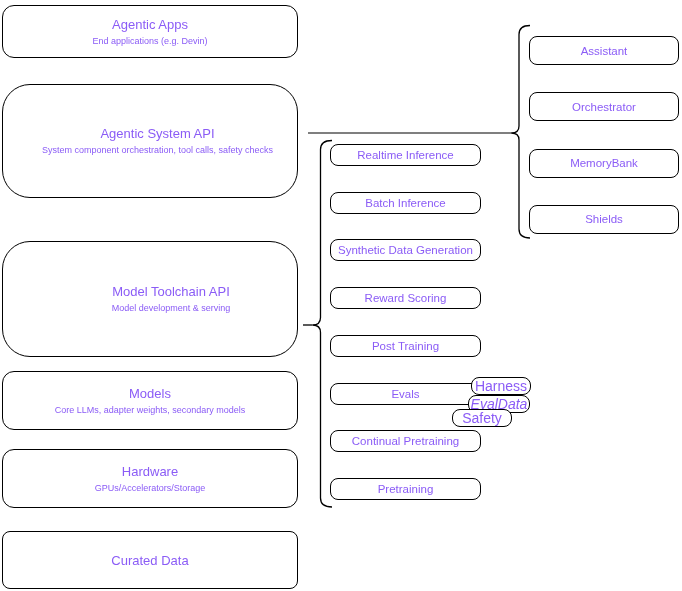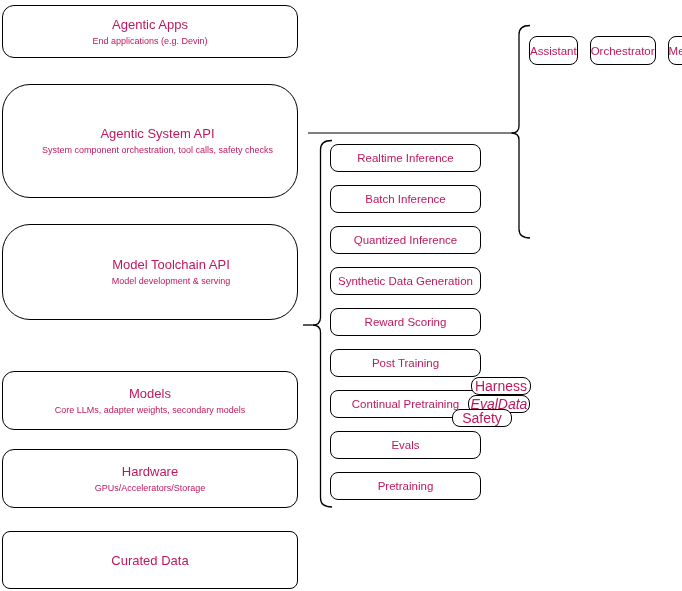--- a/index.html
+++ b/index.html
@@ -1,69 +1,69 @@
 <!DOCTYPE html>
 <html><head>
 <meta charset="utf-8">
 <style>
   html,body{margin:0;padding:0;background:#ffffff;}
   .canvas{
     position:relative;
     width:682px;height:591px;
     background:#ffffff;
     font-family:"Liberation Sans", sans-serif;
-    color:#be185d;
+    color:#8b5cf6;
     overflow:hidden;
   }
   svg.connectors{position:absolute;left:0;top:0;width:682px;height:591px;pointer-events:none;}
 
   
   .lbox{
     position:absolute;left:2px;width:296px;
     border:1.3px solid #000;background:#fff;
     box-sizing:border-box;
     display:flex;flex-direction:column;align-items:center;justify-content:center;
     text-align:center;
   }
   .lbox .title{font-size:13px;line-height:17px;}
   .lbox .subtitle{font-size:9px;line-height:13px;margin-top:2px;}
   .l0{top:5px;height:53px;border-radius:12px;}
   .l1{top:84px;height:114px;border-radius:28px;padding-left:15px;}
-  .l2{top:224px;height:96px;border-radius:28px;padding-left:42px;}
+  .l2{top:241px;height:116px;border-radius:28px;padding-left:42px;}
   .l3{top:371px;height:59px;border-radius:12px;}
   .l4{top:449px;height:59px;border-radius:12px;}
   .l5{top:531px;height:58px;border-radius:8px;}
 
   
   .mid-col{
     position:absolute;left:330px;top:144px;width:151px;height:356px;
     display:flex;flex-direction:column;justify-content:space-between;
   }
   .mbox{
-    height:28px;box-sizing:border-box;
+    height:22px;box-sizing:border-box;
     border:1.3px solid #000;border-radius:8px;background:#fff;
     display:flex;align-items:center;justify-content:center;
     font-size:11.5px;text-align:center;
   }
 
   
   .pill{
     position:absolute;height:18px;box-sizing:border-box;
     border:1.3px solid #000;border-radius:8px;background:#fff;
     display:flex;align-items:center;justify-content:center;
     font-size:14px;
   }
   .p0{left:471px;top:377px;width:60px;}
   .p1{left:468px;top:395px;width:62px;font-style:italic;}
   .p2{left:452px;top:409px;width:60px;}
 
   
   .right-col{
     position:absolute;left:529px;top:36px;width:150px;height:198px;
-    display:flex;justify-content:space-between;gap:12px;
+    display:flex;flex-direction:column;justify-content:space-between;
   }
   .rbox{
     height:29px;box-sizing:border-box;
     border:1.3px solid #000;border-radius:8px;background:#fff;
     display:flex;align-items:center;justify-content:center;
     font-size:11.5px;text-align:center;
   }
 </style>
 </head>
 <body>
@@ -100,32 +100,32 @@
     <div class="title">Hardware</div>
     <div class="subtitle">GPUs/Accelerators/Storage</div>
   </div>
   <div class="lbox l5">
     <div class="title">Curated Data</div>
   </div>
 
   <div class="mid-col">
     <div class="mbox">Realtime Inference</div>
     <div class="mbox">Batch Inference</div>
-    <div class="mbox">Quantized Inference</div>
     <div class="mbox">Synthetic Data Generation</div>
     <div class="mbox">Reward Scoring</div>
     <div class="mbox">Post Training</div>
+    <div class="mbox">Evals</div>
     <div class="mbox">Continual Pretraining</div>
-    <div class="mbox">Evals</div>
     <div class="mbox">Pretraining</div>
   </div>
 
   <div class="pill p0">Harness</div>
   <div class="pill p1">EvalData</div>
   <div class="pill p2">Safety</div>
 
   <div class="right-col">
     <div class="rbox">Assistant</div>
     <div class="rbox">Orchestrator</div>
     <div class="rbox">MemoryBank</div>
+    <div class="rbox">Shields</div>
   </div>
 
 </div>
 
 </body></html>

